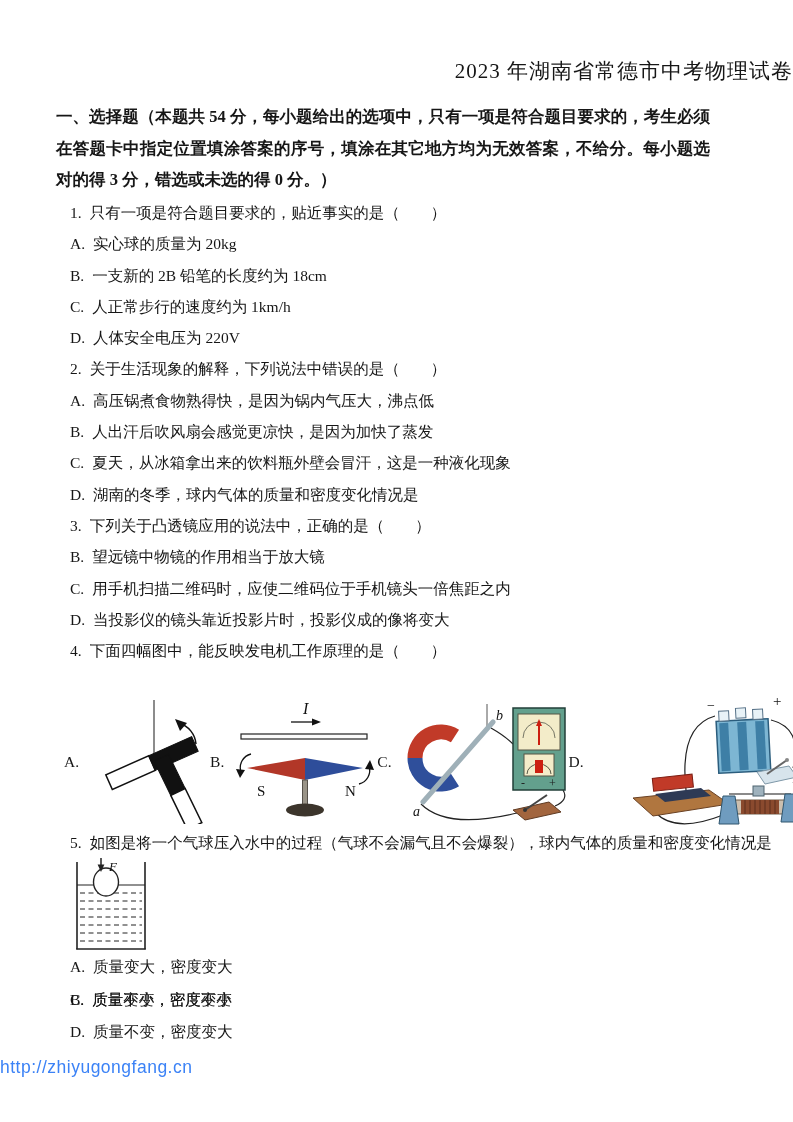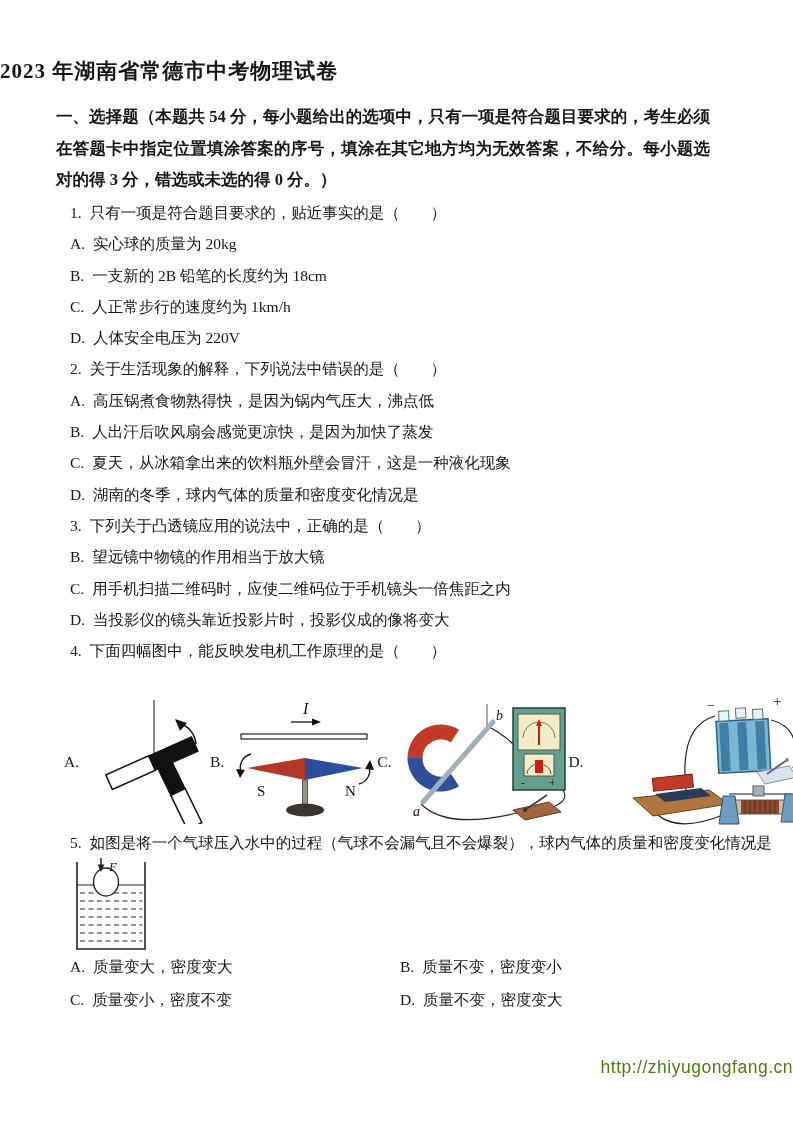--- a/index.html
+++ b/index.html
@@ -1,44 +1,44 @@
 <!DOCTYPE html>
 <html><head>
 <meta charset="utf-8">
 <style>
   html,body { margin:0; padding:0; background:#ffffff; }
   .page {
     position:relative; width:793px; height:1122px; background:#ffffff;
     font-family:"Liberation Serif","DejaVu Serif",serif; color:#161616; overflow:hidden;
   }
   .title {
-    position:absolute; top:57px; left:0; width:100%; text-align:left;
-    font-size:21px; font-weight:700; letter-spacing:1px;
+    position:absolute; top:57px; left:0; width:100%; text-align:right;
+    font-size:21px; font-weight:400; letter-spacing:1px;
   }
   .intro {
     position:absolute; top:101px; left:56px; width:654px;
     font-weight:700; font-size:16.5px; line-height:31.5px; text-align:justify;
   }
   .qbody { position:absolute; top:197px; left:70px; width:660px; font-size:15.5px; }
   .line { height:31.3px; line-height:31.3px; white-space:nowrap; }
   .qnum { margin-right:8px; }
   .figrow {
     position:absolute; top:696px; left:64px; width:722px; height:132px;
     display:flex; justify-content:space-between; align-items:center; font-size:15.5px;
   }
   .figitem { display:flex; align-items:center; gap:5px; }
   .q5stem { position:absolute; top:829px; left:70px; width:700px; font-size:15.5px; line-height:27px; white-space:nowrap; }
   .q5fig { position:absolute; top:858px; left:70px; }
   .q5opts { position:absolute; top:951px; left:70px; width:660px; font-size:15.5px; }
-  .q5row { display:flex; height:32.5px; line-height:32.5px; }
+  .q5row { display:flex; height:32.5px; line-height:32.5px;flex-direction:column; }
   .q5cell { width:330px; white-space:nowrap; }
   .footer {
-    position:absolute; top:1057px; left:0; width:100%; text-align:right;
+    position:absolute; top:1057px; left:0; width:100%; text-align:left;
     font-family:"Liberation Sans","DejaVu Sans",sans-serif;
-    font-size:17.5px; color:#4d7c0f; letter-spacing:0.5px;
+    font-size:17.5px; color:#3b82f6; letter-spacing:0.5px;
   }
   svg text { font-family:"Liberation Serif","DejaVu Serif",serif; }
   svg text.it { font-style:italic; }
 </style>
 </head>
 <body>
 
 <div class="page">
 
   <div class="title">2023 年湖南省常德市中考物理试卷</div>

